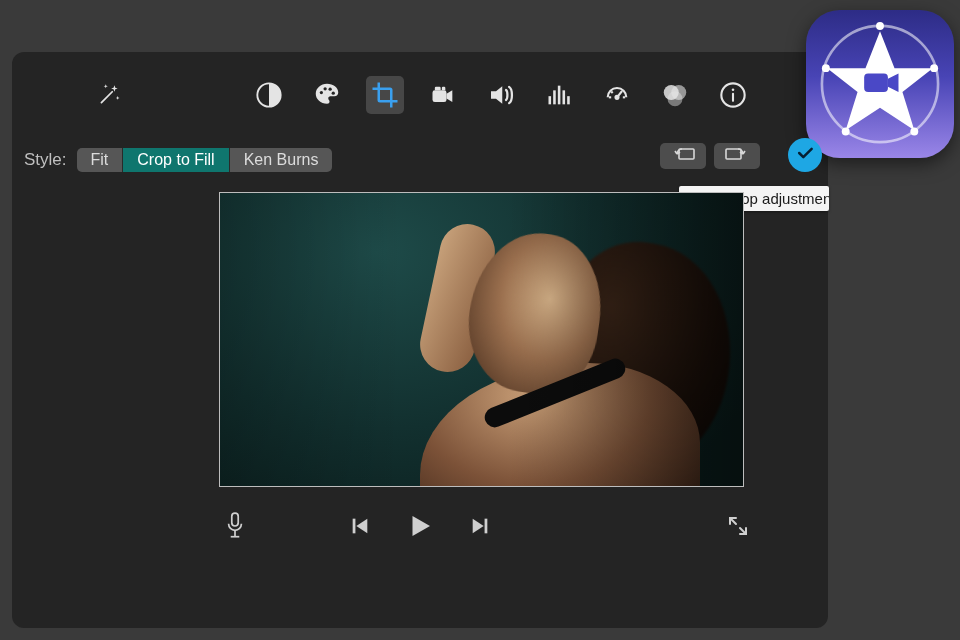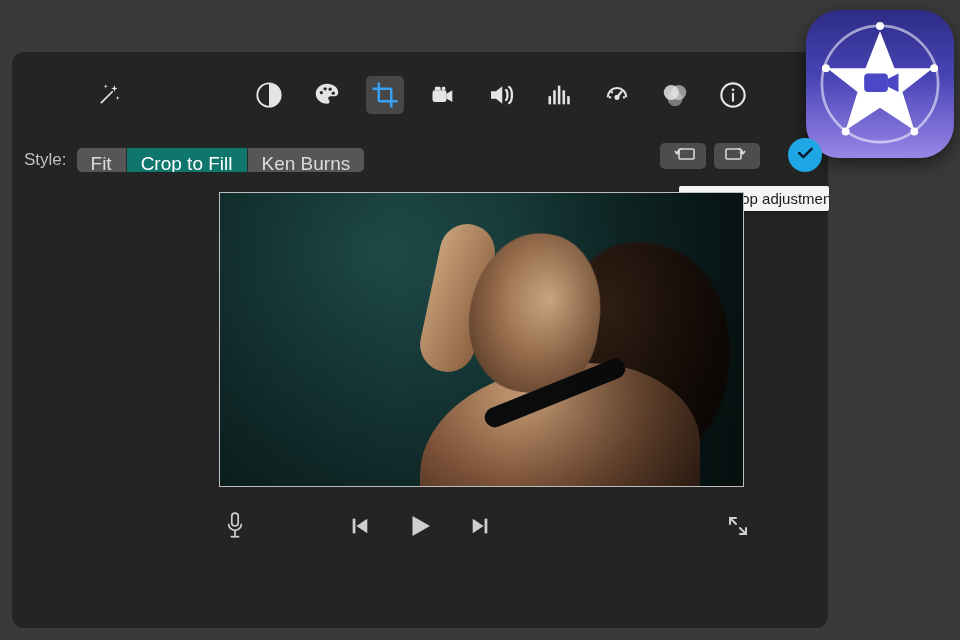--- a/index.html
+++ b/index.html
@@ -73,22 +73,22 @@
   }
   .seg {
     display: flex;
     border-radius: 5px;
     overflow: hidden;
     height: 24px;
   }
   .seg-btn {
     background: #565656;
     color: #dcdcdc;
-    font-size: 19px;
-    padding: 16px 14px;
+    font-size: 16px;
+    padding: 8px 14px;
     display: flex;
     align-items: center;
     border-right: 1px solid #2a2a2a;
   }
   .seg-btn:last-child { border-right: none; }
   .seg-btn.active {
     background: #0f766e;
     color: #fff;
   }
 

